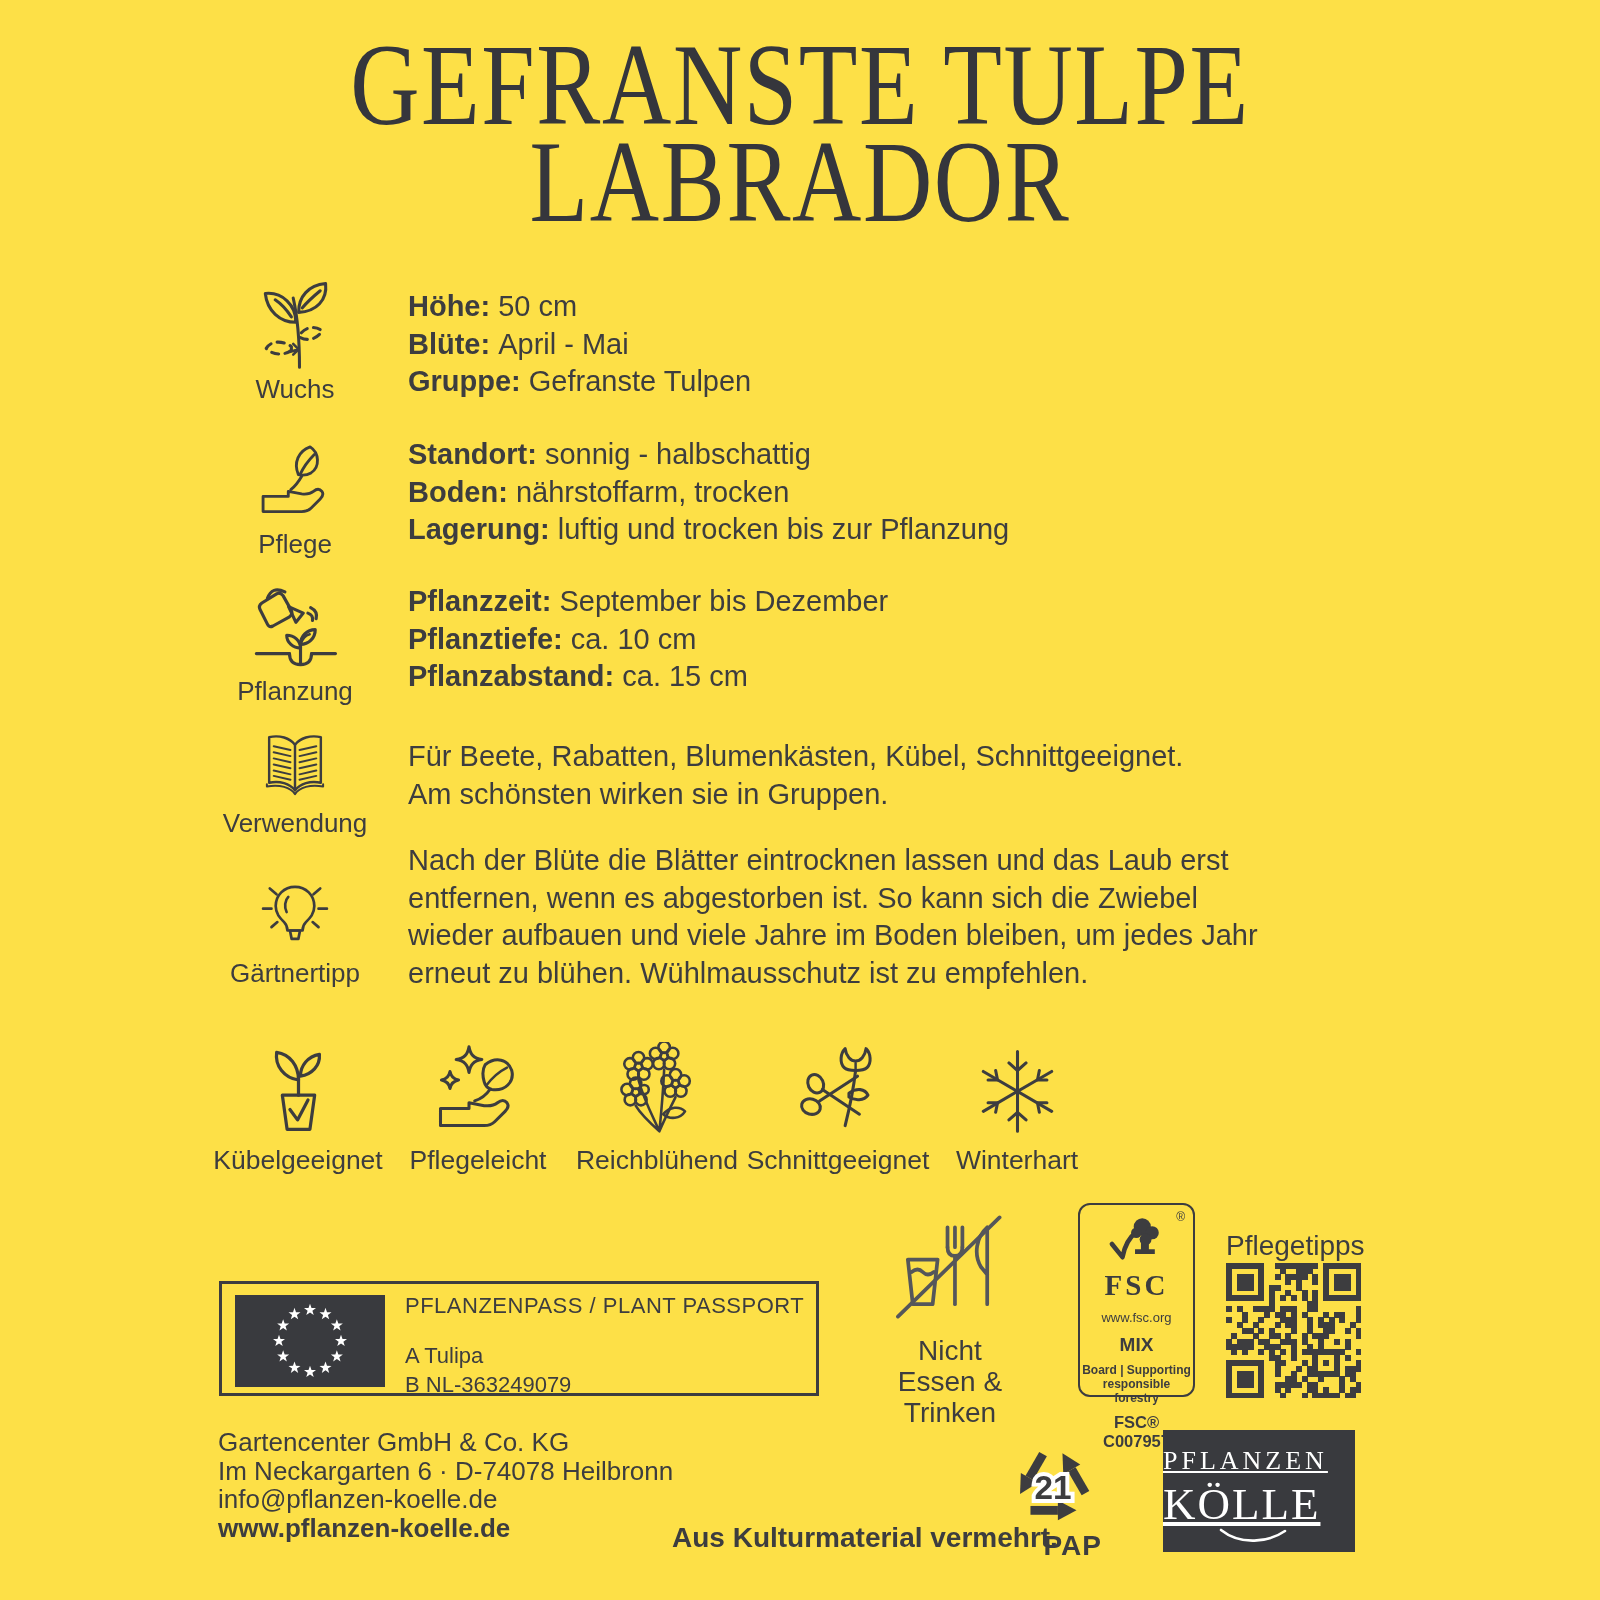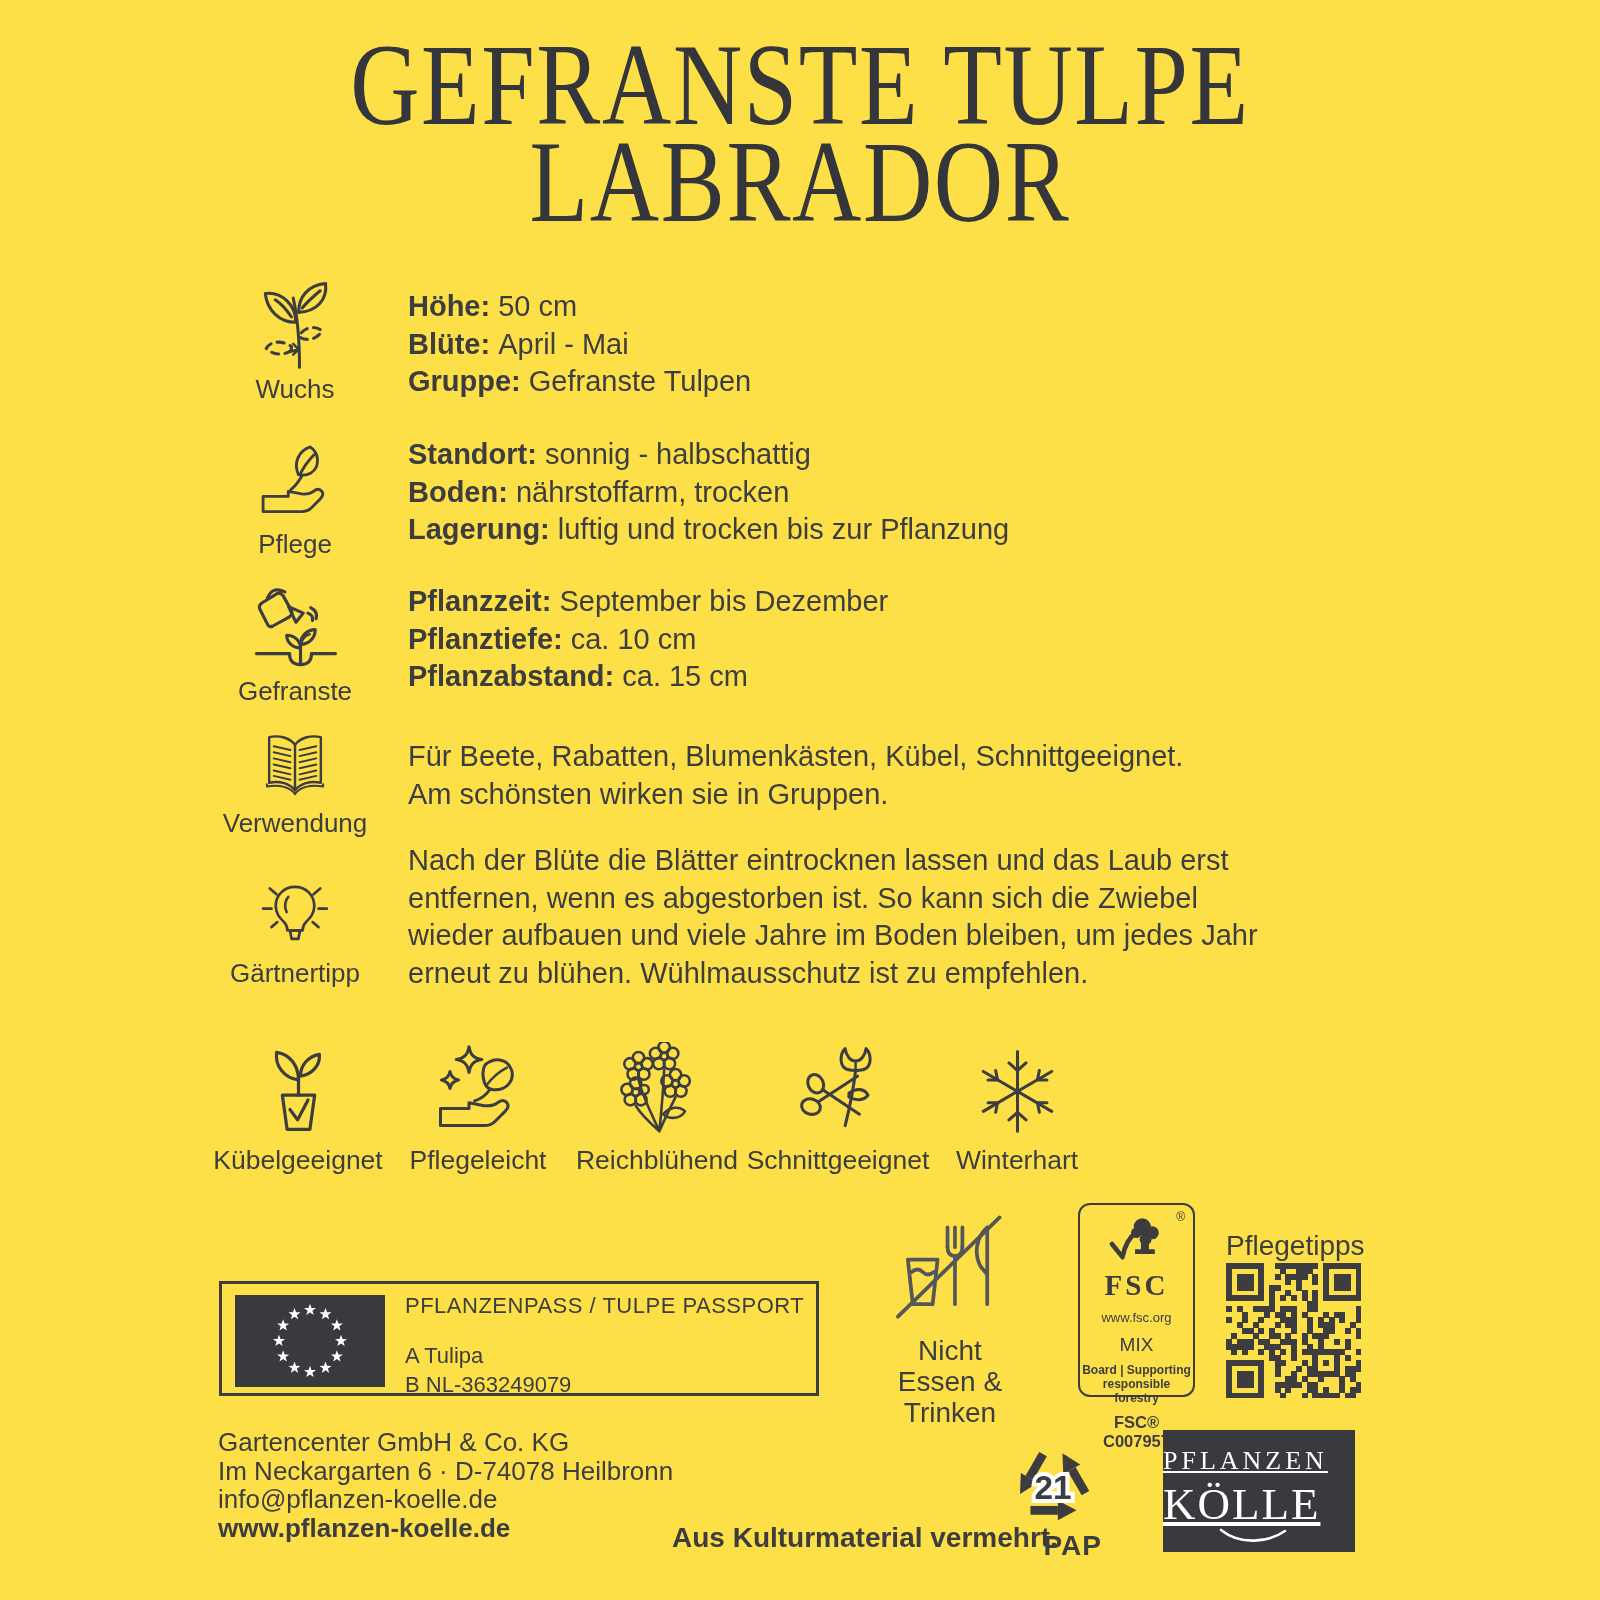--- a/index.html
+++ b/index.html
@@ -40,21 +40,21 @@
   
   .food{position:absolute;left:855px;top:1205px;width:190px;text-align:center;}
   .food .icon-label{font-size:28px;line-height:31px;margin-top:6px;}
 
   
   .fsc{position:absolute;left:1078px;top:1203px;width:117px;height:194px;box-sizing:border-box;
        border:2.5px solid #3d3d3f;border-radius:12px;text-align:center;}
   .fsc-r{position:absolute;right:8px;top:5px;font-size:12px;}
   .fsc-name{font-family:"Liberation Serif",serif;font-weight:700;font-size:29px;letter-spacing:3px;margin-top:-4px;}
   .fsc-url{font-size:13px;margin-top:8px;}
-  .fsc-mix{font-size:19px;font-weight:400;margin-top:9px;}
+  .fsc-mix{font-size:19px;font-weight:700;margin-top:9px;}
   .fsc-desc{font-size:12px;font-weight:700;line-height:14px;margin-top:7px;}
   .fsc-lic{font-size:16.5px;font-weight:700;margin-top:8px;}
 
   
   .qr-label{position:absolute;left:1226px;top:1230px;width:135px;text-align:center;font-size:28px;}
   .qr-box{position:absolute;left:1226px;top:1263px;width:135px;height:135px;}
 
   
   .recy{position:absolute;left:1002px;top:1430px;width:100px;text-align:right;}
   .recy .icon-label{font-size:28px;font-weight:700;margin-top:-2px;letter-spacing:1px;}
@@ -118,21 +118,21 @@
       <path d="M20 20 Q25 6 39 13"></path>
       <path d="M43 29 L59 36 L51 46 Z"></path>
       <path d="M64 36 Q70 38 69 44 M67 30 Q75 34 73 42"></path>
       <path d="M56 90 L56 70"></path>
       <path d="M56 74 C48 74 41 68 41 60 C49 60 56 66 56 74 Z"></path>
       <path d="M56 70 C56 61 63 54 72 54 C72 63 65 70 56 70 Z"></path>
       <path d="M56 70 C58 64 62 60 66 59" stroke-width="2.6"></path>
       <path d="M8 80 L44 80 M68 80 L94 80"></path>
       <path d="M44 80 Q44 92 56 92 Q68 92 68 80"></path>
     </svg>
-    <div class="icon-label">Gefranste</div>
+    <div class="icon-label">Pflanzung</div>
   </div>
   <div class="info-text" style="top:583px">
     <div class="kv"><span class="k">Pflanzzeit:</span><span class="v">September bis Dezember</span></div>
     <div class="kv"><span class="k">Pflanztiefe:</span><span class="v">ca. 10 cm</span></div>
     <div class="kv"><span class="k">Pflanzabstand:</span><span class="v">ca. 15 cm</span></div>
   </div>
 
   <div class="icon-block" style="top:728px">
     <svg class="line-icon" width="76" height="76" viewBox="0 0 100 100" fill="none" stroke="#3d3d3f" stroke-width="3.2" stroke-linecap="round" stroke-linejoin="round">
       <path d="M50 22 C43 13 30 9 16 12 L16 72 C30 69 43 73 50 82 C57 73 70 69 84 72 L84 12 C70 9 57 13 50 22 Z"></path>
@@ -263,21 +263,21 @@
           <use href="#star-shape" transform="translate(101.85 61.50)"></use>
           <use href="#star-shape" transform="translate(90.50 72.85)"></use>
           <use href="#star-shape" transform="translate(75.00 77.00)"></use>
           <use href="#star-shape" transform="translate(59.50 72.85)"></use>
           <use href="#star-shape" transform="translate(48.15 61.50)"></use>
           <use href="#star-shape" transform="translate(44.00 46.00)"></use>
           <use href="#star-shape" transform="translate(48.15 30.50)"></use>
           <use href="#star-shape" transform="translate(59.50 19.15)"></use>
         </svg>
     </div>
-    <div class="pp-title">PFLANZENPASS / TULPE PASSPORT</div>
+    <div class="pp-title">PFLANZENPASS / PLANT PASSPORT</div>
     <div class="pp-a">A Tulipa</div>
     <div class="pp-b">B NL-363249079</div>
   </div>
 
   <div class="food">
     <svg class="line-icon" width="124" height="124" viewBox="0 0 100 100" fill="none" stroke="#55565a" stroke-width="3" stroke-linecap="round" stroke-linejoin="round">
       <path d="M16 44 L20 80 L36 80 L40 44 Z"></path>
       <path d="M19 54 Q24 50 28 54 Q32 58 37 54"></path>
       <path d="M48 18 L48 34 M54 18 L54 34 M60 18 L60 34"></path>
       <path d="M48 34 Q48 41 54 41 Q60 41 60 34"></path>

